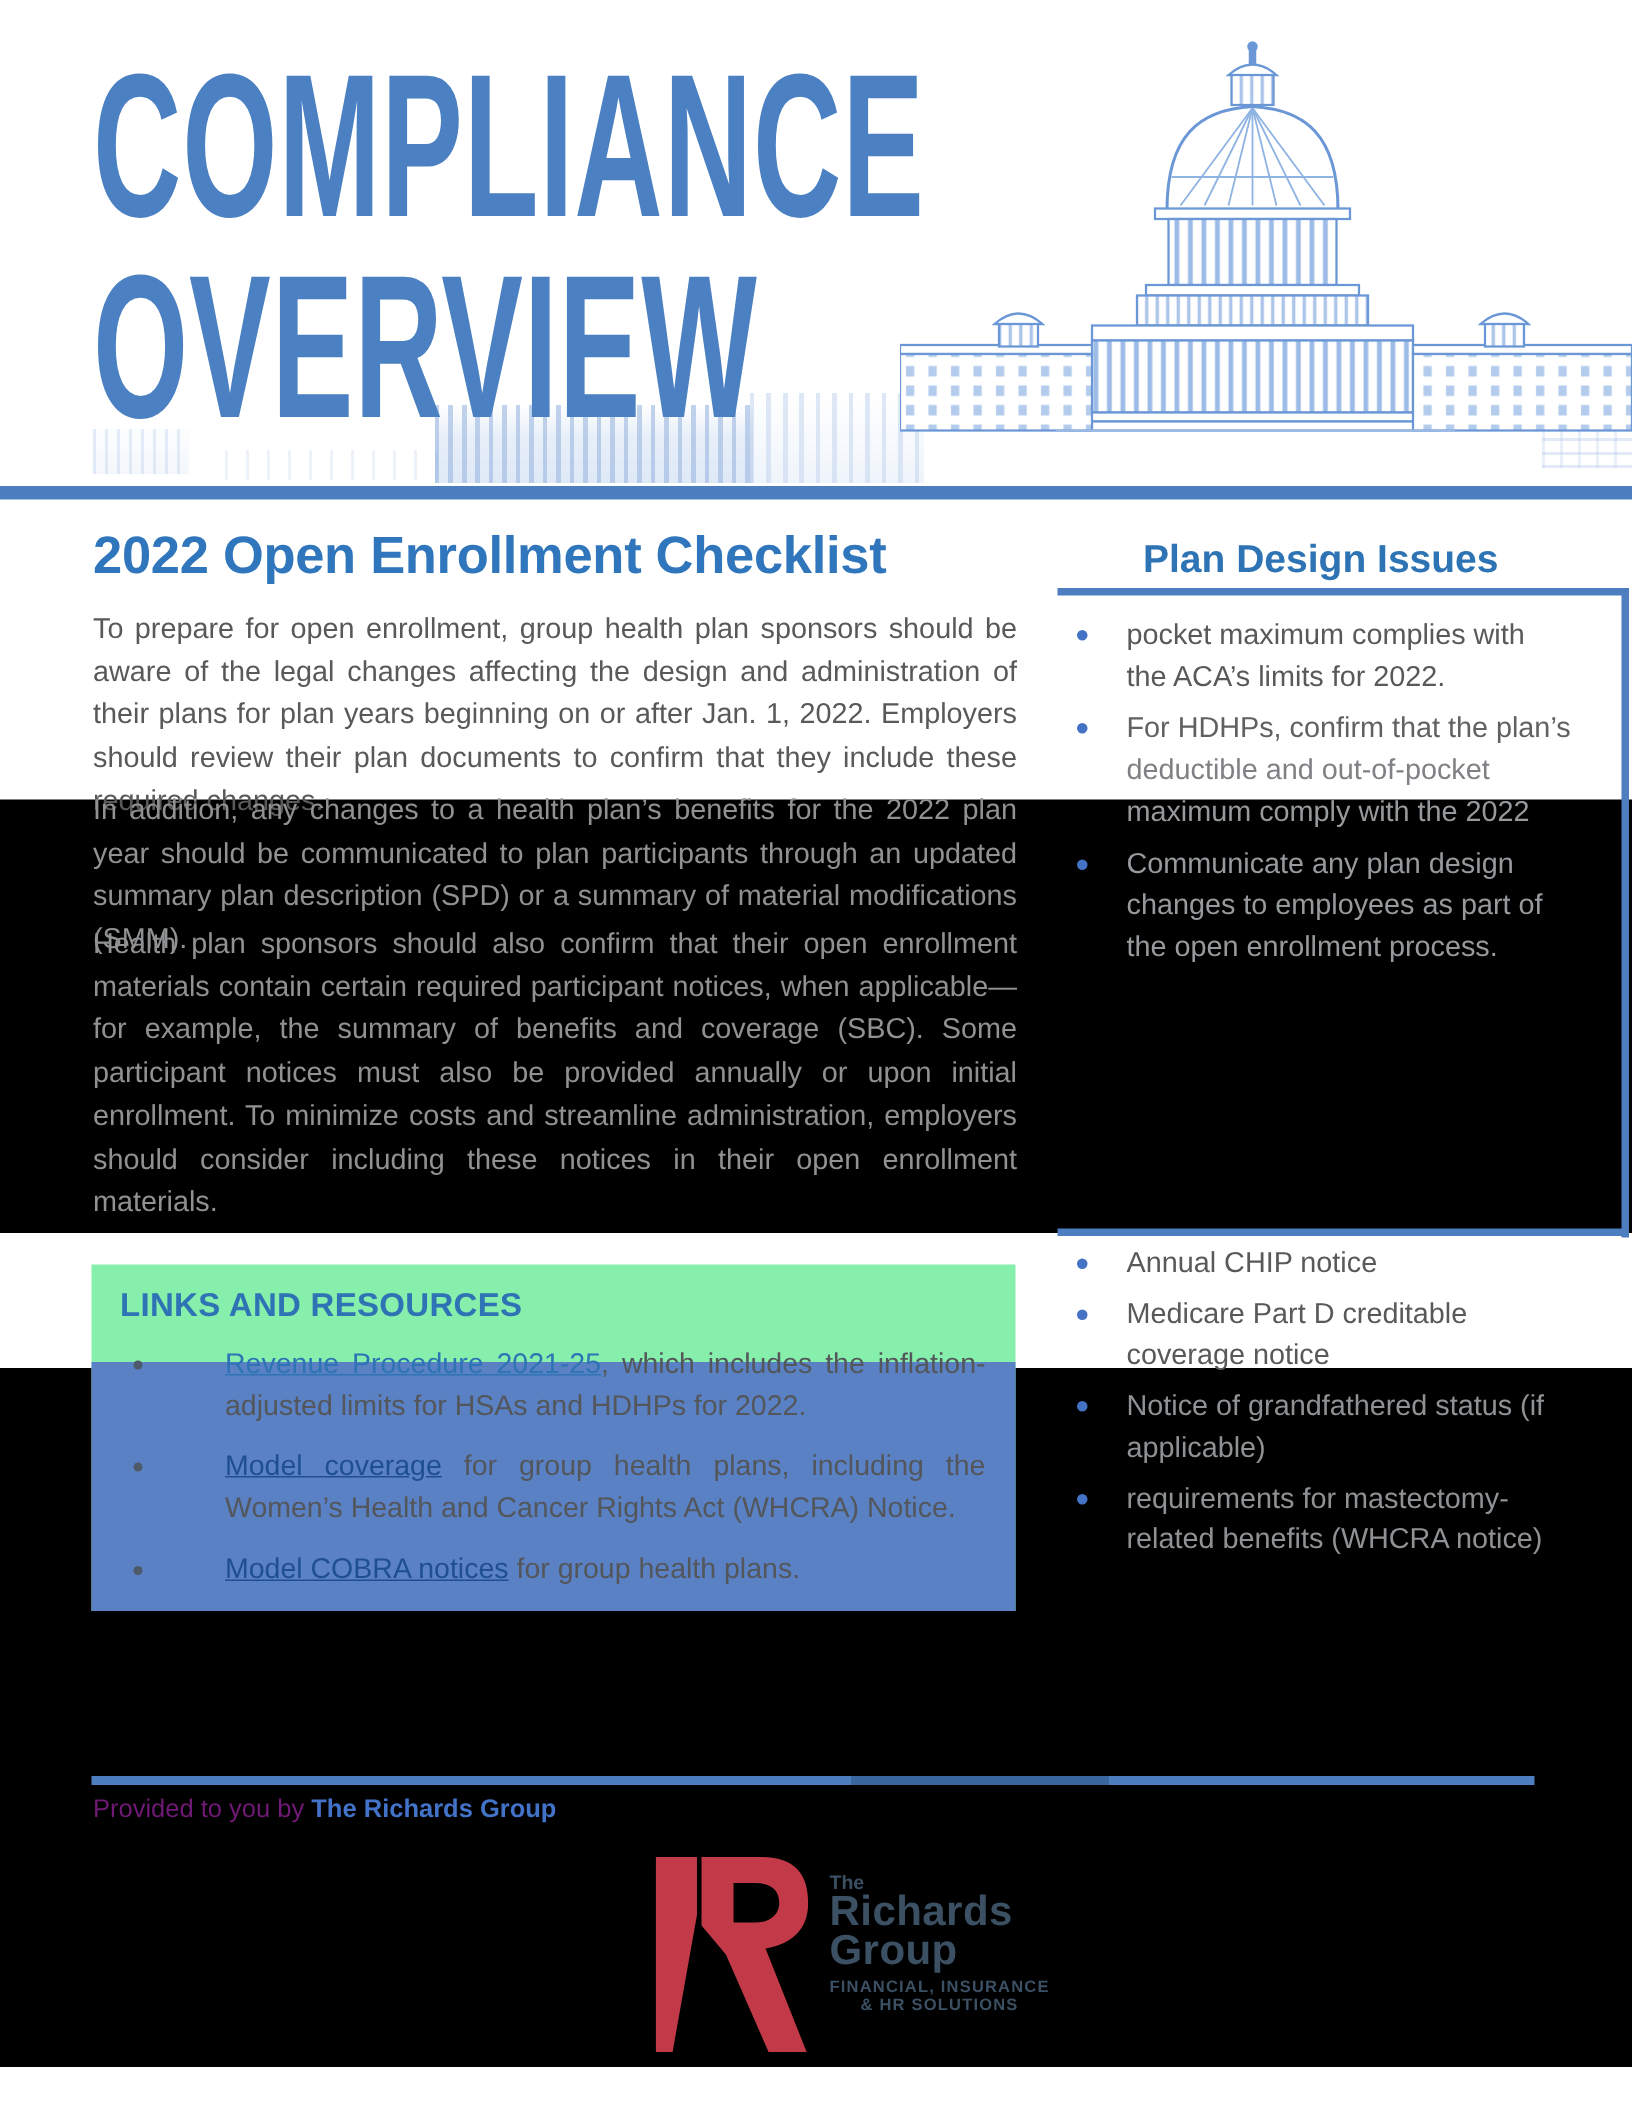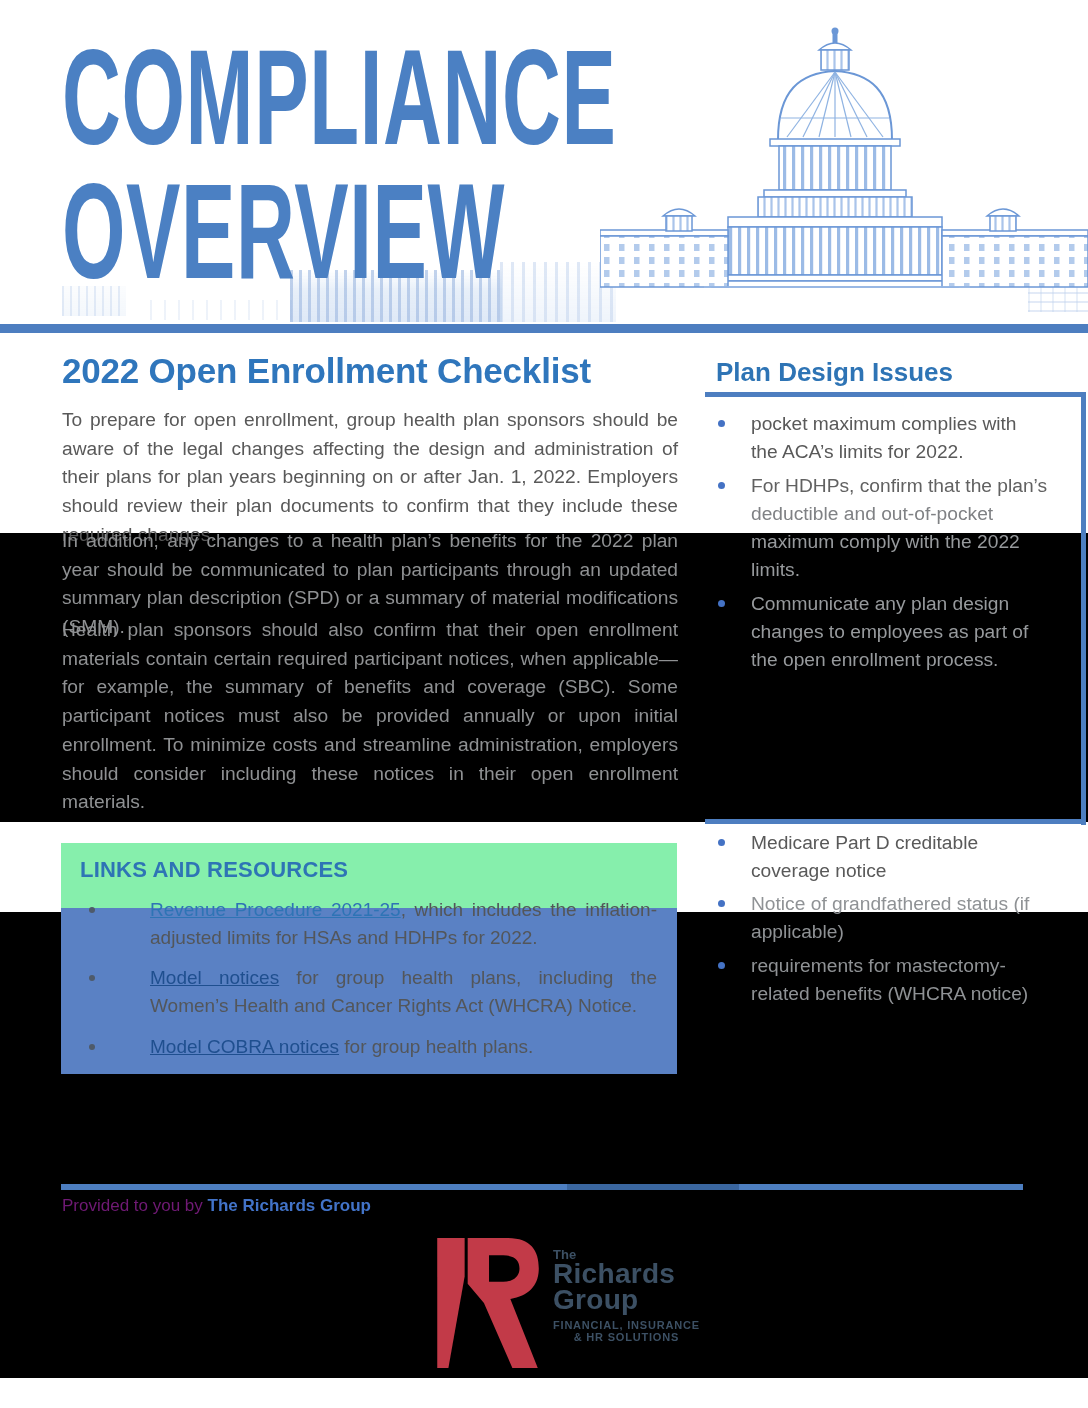--- a/index.html
+++ b/index.html
@@ -57,21 +57,21 @@
   .links-list li{display:flex;margin-bottom:13px;gap:32px;}
   .links-dot{flex:none;width:6px;height:6px;border-radius:50%;background:#4e5a6a;margin:11px 23px 0 0;}
   .links-li-text{display:block;width:538px;font-size:19px;line-height:27.7px;
     color:#53565a;text-align:justify;}
   .doc-link{text-decoration:underline;font-weight:400;}
   .link-a{color:#2e74b5;}
   .link-b{color:#1f4f8f;}
 
   
   .sb-heading{position:absolute;left:716px;margin:0;z-index:2;font-size:26px;font-weight:700;}
-  .sb-heading.plan{top:357px;color:#2e74b5;}
+  .sb-heading.plan{top:357px;color:#2e74b5;margin-left:46px;}
   .sb-heading.notices{top:768px;color:#000000;}
   .sb-rule{position:absolute;left:705px;width:381px;height:5px;background:#4d7ec0;z-index:3;}
   .r1{top:392px;}
   .r2{top:819px;}
   .sb-vert{position:absolute;left:1081px;top:392px;width:5px;height:433px;background:#4d7ec0;z-index:3;}
   .sb-list{position:absolute;left:716px;width:345px;list-style:none;margin:0;padding:0;z-index:2;}
   .plan-list{top:410px;}
   .notices-list{top:829px;}
   .sb-list li{display:flex;margin-bottom:7px;}
   .notices-list li{margin-bottom:6px;}
@@ -182,21 +182,21 @@
     <div class="links-overlay"></div>
     <div class="links-inner">
       <h3 class="links-heading">LINKS AND RESOURCES</h3>
       <ul class="links-list">
         <li>
           <span class="links-dot"></span>
           <span class="links-li-text"><a href="#" class="doc-link link-a">Revenue Procedure 2021-25</a><span>, which includes the inflation-adjusted limits for HSAs and HDHPs for 2022.</span></span>
         </li>
         <li>
           <span class="links-dot"></span>
-          <span class="links-li-text"><a href="#" class="doc-link link-b">Model notices</a><span> for group health plans, including the Women’s Health and Cancer Rights Act (WHCRA) Notice.</span></span>
+          <span class="links-li-text"><a href="#" class="doc-link link-b">Model coverage</a><span> for group health plans, including the Women’s Health and Cancer Rights Act (WHCRA) Notice.</span></span>
         </li>
         <li>
           <span class="links-dot"></span>
           <span class="links-li-text"><a href="#" class="doc-link link-b">Model COBRA notices</a><span> for group health plans.</span></span>
         </li>
       </ul>
     </div>
   </section>
 
   <h3 class="sb-heading plan">Plan Design Issues</h3>
@@ -209,36 +209,41 @@
         <span class="ln ln-1">pocket maximum complies with</span>
         <span class="ln ln-2">the ACA’s limits for 2022.</span>
       </span>
     </li>
     <li class="p-i1">
       <span class="sb-dot"></span>
       <span class="li-lines">
         <span class="ln ln-0">For HDHPs, confirm that the plan’s</span>
         <span class="ln ln-1">deductible and out-of-pocket</span>
         <span class="ln ln-2">maximum comply with the 2022</span>
-        <span class="ln ln-3">limits.</span>
       </span>
     </li>
     <li class="p-i2">
       <span class="sb-dot"></span>
       <span class="li-lines">
         <span class="ln ln-0">Communicate any plan design</span>
         <span class="ln ln-1">changes to employees as part of</span>
         <span class="ln ln-2">the open enrollment process.</span>
       </span>
     </li>
   </ul>
 
   <h3 class="sb-heading notices">Notices to Include</h3>
   <div class="sb-rule r2"></div>
   <ul class="sb-list notices-list">
+    <li class="n-i0">
+      <span class="sb-dot"></span>
+      <span class="li-lines">
+        <span class="ln ln-0">Annual CHIP notice</span>
+      </span>
+    </li>
     <li class="n-i1">
       <span class="sb-dot"></span>
       <span class="li-lines">
         <span class="ln ln-0">Medicare Part D creditable</span>
         <span class="ln ln-1">coverage notice</span>
       </span>
     </li>
     <li class="n-i2">
       <span class="sb-dot"></span>
       <span class="li-lines">

